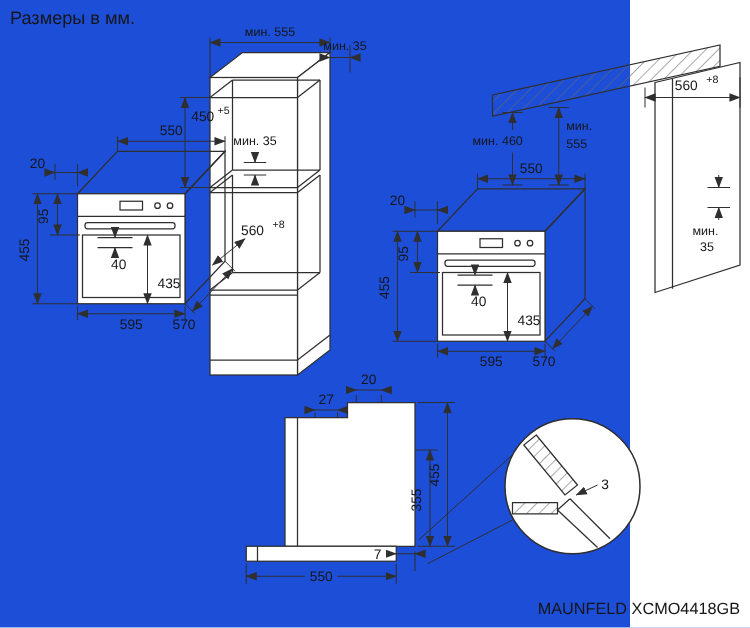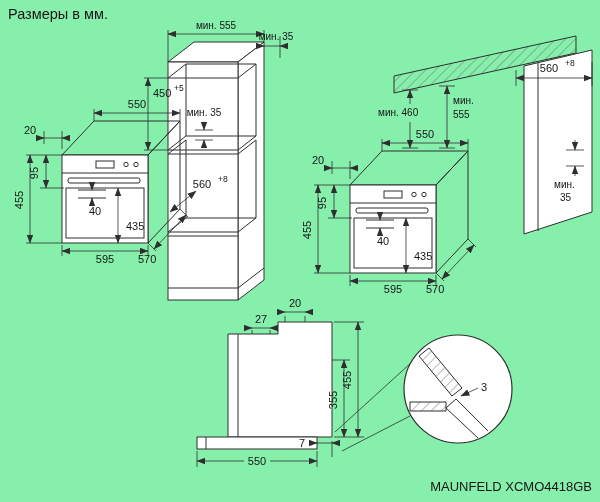--- a/index.html
+++ b/index.html
@@ -1,16 +1,16 @@
 <!DOCTYPE html>
 <html><head>
 <meta charset="utf-8">
 <style>
   html,body{margin:0;padding:0;background:#fff;}
-  .stage{width:600px;height:502px;position:relative;background:#86efac;}
+  .stage{width:504px;height:502px;position:relative;background:#1d4ed8;}
   .s{stroke:#2f2f2f;stroke-width:1;fill:none;}
   .sf{stroke:#2f2f2f;stroke-width:1;fill:#fff;}
   .d{stroke:#2f2f2f;stroke-width:0.8;fill:none;}
   text{font-family:"Liberation Sans",sans-serif;fill:#161616;}
   .t{font-size:11px;}
   .ts{font-size:10px;}
   .tp{font-size:8.5px;}
   .tt{font-size:14.5px;}
   .tm{font-size:13px;}
 </style>

